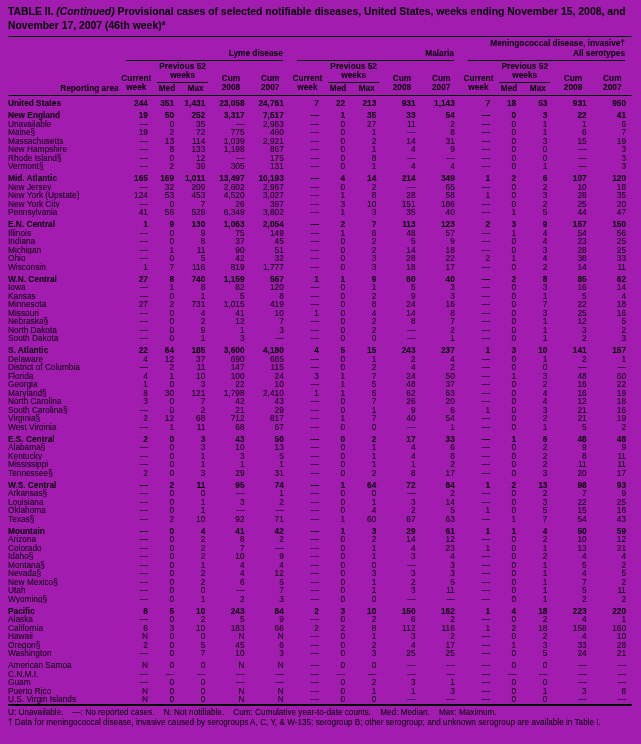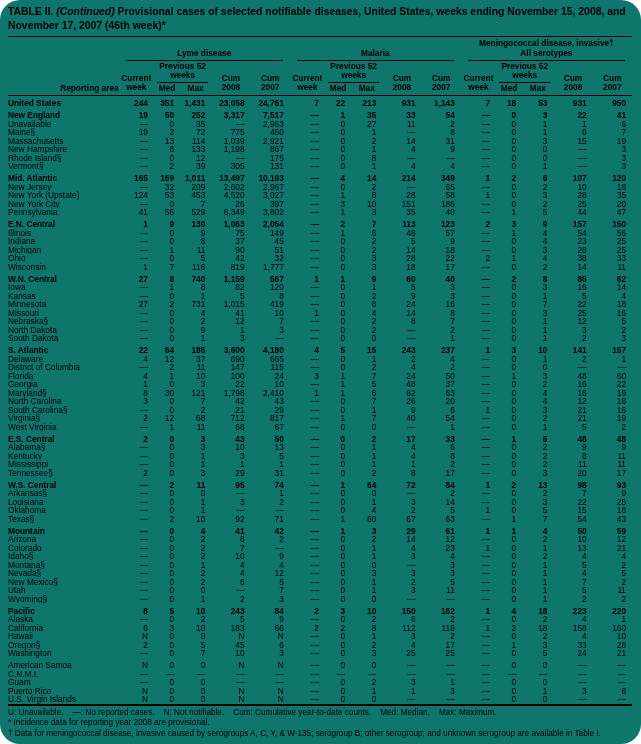--- a/index.html
+++ b/index.html
@@ -1,24 +1,24 @@
 <!DOCTYPE html>
 <html><head>
 <meta charset="utf-8">
 <style>
   html,body{margin:0;padding:0;background:#fff;}
   .page{width:641px;height:744px;box-sizing:border-box;padding:5px 9px 0 8px;
-        font-family:"Liberation Sans",sans-serif;color:#000;overflow:hidden;background:#0f766e;border-radius:20px;}
+        font-family:"Liberation Sans",sans-serif;color:#000;overflow:hidden;background:#a21caf;}
   .title{font-size:10.4px;font-weight:bold;line-height:1.3;}
   .title .cont{font-style:italic;}
   table.t{border-collapse:collapse;table-layout:fixed;width:100%;margin-top:4px;}
   thead{border-top:1.5px solid #000;border-bottom:1px solid #000;}
   th{font-size:8.3px;font-weight:bold;padding:0;vertical-align:bottom;text-align:center;}
   th.area-h{text-align:right;vertical-align:bottom;padding-bottom:2px;}
-  .glabel{display:flex;flex-direction:column;justify-content:flex-end;align-items:center;
+  .glabel{display:flex;flex-direction:column;justify-content:flex-end;align-items:flex-end;
           border-bottom:1px solid #000;margin:2px 7px 0 7px;line-height:1.2;padding-bottom:1px;height:100%;box-sizing:border-box;}
   th.cw,th.cum{line-height:1.12;padding:1px 1px 2px;margin-left:44px;}
   th.prev{padding:1px 3px 0;}
   th.prev .inner{border-bottom:1px solid #000;line-height:1.12;padding-bottom:1px;}
   tr.h3 th{padding:1px 3px 2px;line-height:1.1;}
   td{font-size:8.3px;line-height:8.5px;padding:0;}
   td.area{text-align:left;white-space:nowrap;overflow:hidden;}
   td.num{text-align:right;padding-right:6px;}
   tr.bold td{font-weight:bold;}
   tr.gap td{padding-top:3.5px;}
@@ -1309,16 +1309,15 @@
           <td class="num">0</td>
           <td class="num">0</td>
           <td class="num">—</td>
           <td class="num">—</td>
         </tr>
       </tbody>
   </table>
 
   <div class="foot">
       <div>U: Unavailable.&nbsp;&nbsp;&nbsp;&nbsp;—: No reported cases.&nbsp;&nbsp;&nbsp;&nbsp;N: Not notifiable.&nbsp;&nbsp;&nbsp;&nbsp;Cum: Cumulative year-to-date counts.&nbsp;&nbsp;&nbsp;&nbsp;Med: Median.&nbsp;&nbsp;&nbsp;&nbsp;Max: Maximum.</div>
-      <div>* Incidence data for reporting year 2008 are provisional.</div>
       <div>† Data for meningococcal disease, invasive caused by serogroups A, C, Y, &amp; W-135; serogroup B; other serogroup; and unknown serogroup are available in Table I.</div>
     </div>
 </div>
 
 </body></html>

